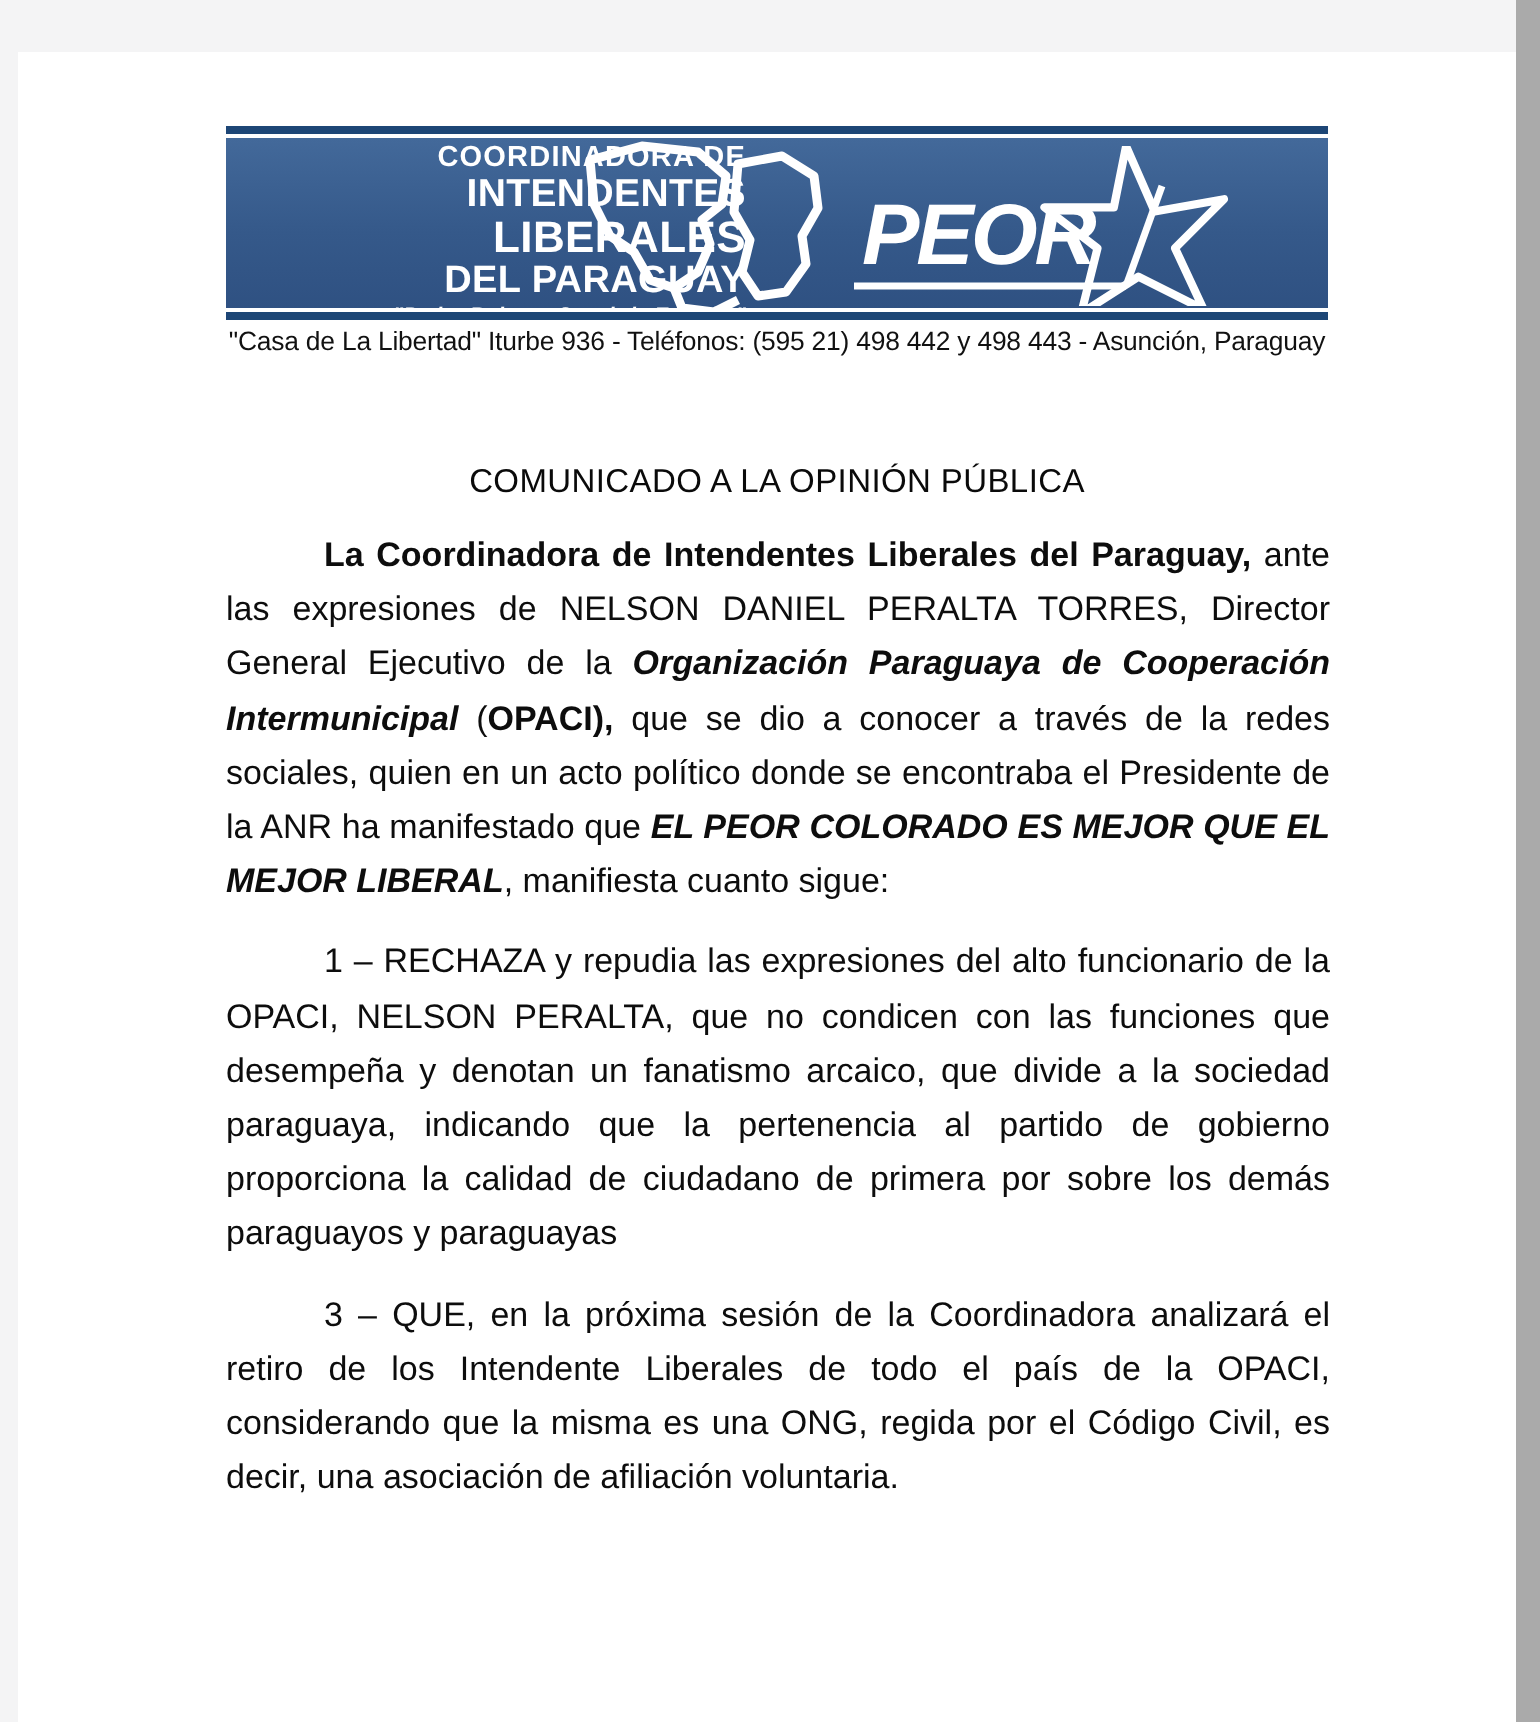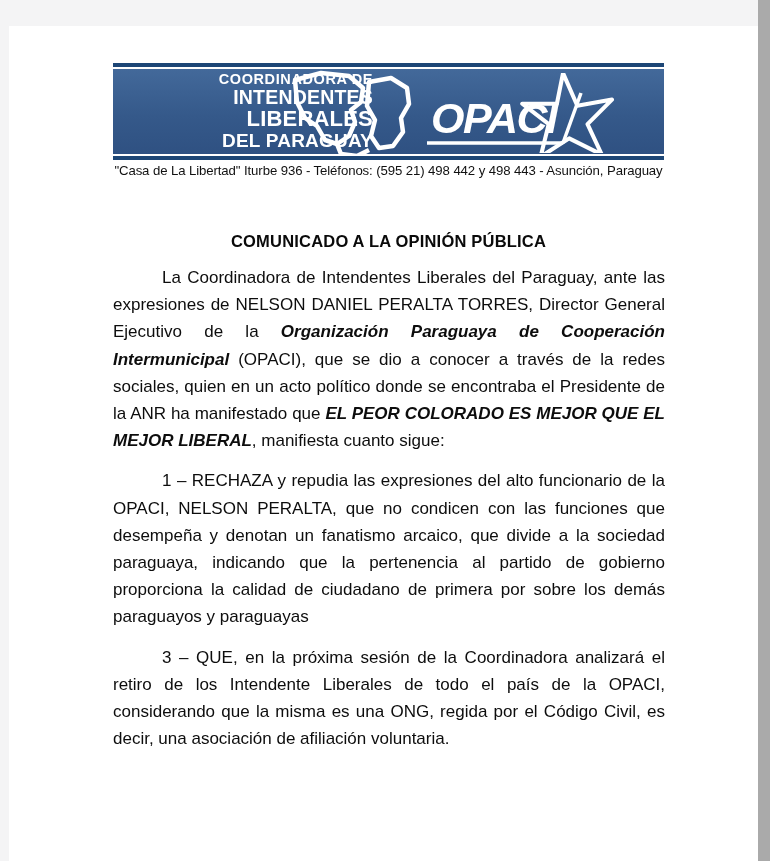--- a/index.html
+++ b/index.html
@@ -155,42 +155,42 @@
   }
 
   
   #doc-title {
     position: absolute;
     left: 104px;
     top: 206px;
     width: 551px;
     text-align: center;
     font-size: 16.5px;
-    font-weight: bold;
+    font-weight: normal;
     color: #0a0a0a;
     letter-spacing: 0.2px;
   }
 
   #body-copy {
     position: absolute;
     left: 104px;
     top: 238px;
     width: 552px;
     font-size: 17px;
     line-height: 27.2px;
     color: #0d0d0d;
     text-align: justify;
     text-justify: inter-word;
   }
   #body-copy p {
     margin: 0 0 13px 0;
     text-indent: 49px;
   }
   #body-copy p:last-child { margin-bottom: 0; }
-  .b  { font-weight: normal; }
+  .b  { font-weight: bold; }
   .bi { font-weight: bold; font-style: italic; }
 </style>
 </head>
 <body>
 
 <div id="viewer">
 
   <div id="top-band"></div>
 
   <div id="scrollbar-track">
@@ -224,21 +224,21 @@
         </svg>
 
         <div id="plra-mark">
           <svg width="250" height="80" viewBox="0 0 250 80" xmlns="http://www.w3.org/2000/svg" style="position:absolute;left:0;top:0;">
 
             <polygon points="152,4 166,36 200,30 176,54 190,84 158,68 130,86 138,54 112,34 146,34" fill="none" stroke="#ffffff" stroke-width="4" stroke-linejoin="round" transform="translate(-5,-4) scale(1.02)"></polygon>
 
             <path d="M14,70 L150,70" stroke="#ffffff" stroke-width="3.5" fill="none"></path>
             <path d="M150,70 L168,20" stroke="#ffffff" stroke-width="3.5" fill="none"></path>
           </svg>
-          <div id="plra-text">OPACI</div>
+          <div id="plra-text">PEOR</div>
         </div>
 
       </div>
 
       <div class="rule-gap"></div>
       <div class="rule-dark"></div>
 
       <div id="address-line">"Casa de La Libertad" Iturbe 936 - Teléfonos: (595 21) 498 442 y 498 443 - Asunción, Paraguay</div>
     </div>
 

